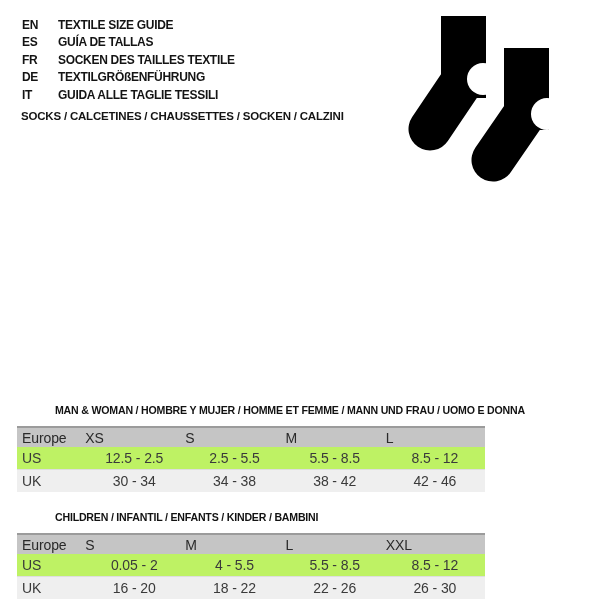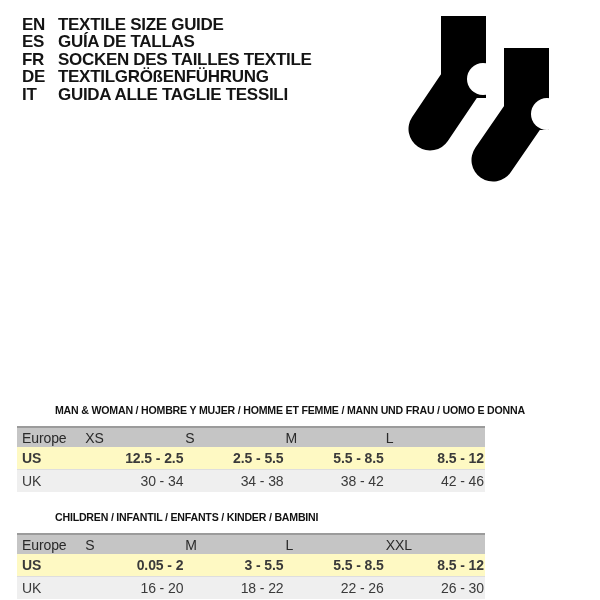--- a/index.html
+++ b/index.html
@@ -6,21 +6,21 @@
   .page {
     position:relative; width:600px; height:600px; background:#fff;
     font-family:"Liberation Sans", sans-serif; overflow:hidden;
     color:#161616;
   }
 
   
   .lang-list { position:absolute; left:22px; top:16px; margin:0; padding:0; list-style:none; }
   .lang-list li { display:flex; height:17.5px; align-items:center; }
   .lang-code, .lang-label {
-    font-weight:bold; font-size:17px; letter-spacing:-0.3px; color:#141414; white-space:nowrap;
+    font-weight:bold; font-size:12px; letter-spacing:-0.3px; color:#141414; white-space:nowrap;
   }
   .lang-code { width:36px; flex:0 0 36px; }
 
   
   .category {
     position:absolute; left:21px; top:110px;
     font-weight:bold; font-size:11.5px; letter-spacing:-0.2px; color:#141414; white-space:nowrap;
   }
 
   
@@ -39,23 +39,23 @@
     font-size:14px; color:#3a3a3a;
   }
   table.size-table col.c-label { width:67px; }
   table.size-table col.c-size  { width:100px; }
   table.size-table th {
     background:var(--header-row-bg,#c5c5c5);
     border-top:2px solid var(--header-row-border,#9b9b9b);
     font-weight:normal; color:#2a2a2a; height:17px; text-align:left;
     letter-spacing:-0.1px;
   }
-  table.size-table td { height:20px; text-align:right; letter-spacing:-0.1px; }
+  table.size-table td { height:20px; text-align:center; letter-spacing:-0.1px; }
   table.size-table th.lbl, table.size-table td.lbl { text-align:left; padding-left:5px; }
-  table.size-table tbody tr.row-us td { background:#fef9c3; border-bottom:1px solid var(--row-divider,#dedede);font-weight:bold; }
+  table.size-table tbody tr.row-us td { background:#bef264; border-bottom:1px solid var(--row-divider,#dedede); }
   table.size-table tbody tr.row-uk td { background:var(--alt-row-bg,#efefef); }
 </style>
 </head>
 <body>
 
 <div class="page">
 
   <ul class="lang-list">
     <li>
       <span class="lang-code">EN</span>
@@ -72,20 +72,21 @@
     <li>
       <span class="lang-code">DE</span>
       <span class="lang-label">TEXTILGRÖßENFÜHRUNG</span>
     </li>
     <li>
       <span class="lang-code">IT</span>
       <span class="lang-label">GUIDA ALLE TAGLIE TESSILI</span>
     </li>
   </ul>
 
+  <div class="category">SOCKS / CALCETINES / CHAUSSETTES / SOCKEN / CALZINI</div>
 
   <div class="socks-icon">
     <svg viewBox="0 0 158 172" width="158" height="172" xmlns="http://www.w3.org/2000/svg" aria-hidden="true">
 
       <g>
         <rect x="35" y="3" width="45" height="82" fill="#000"></rect>
         <line x1="55" y1="70" x2="24" y2="116" stroke="#000" stroke-width="43" stroke-linecap="round"></line>
         <circle cx="77" cy="66" r="16" fill="#fff"></circle>
       </g>
 
@@ -153,21 +154,21 @@
           <th>S</th>
           <th>M</th>
           <th>L</th>
           <th>XXL</th>
         </tr>
       </thead>
       <tbody>
         <tr class="row-us">
           <td class="lbl">US</td>
           <td>0.05 - 2</td>
-          <td>3 - 5.5</td>
+          <td>4 - 5.5</td>
           <td>5.5 - 8.5</td>
           <td>8.5 - 12</td>
         </tr>
         <tr class="row-uk">
           <td class="lbl">UK</td>
           <td>16 - 20</td>
           <td>18 - 22</td>
           <td>22 - 26</td>
           <td>26 - 30</td>
         </tr>

